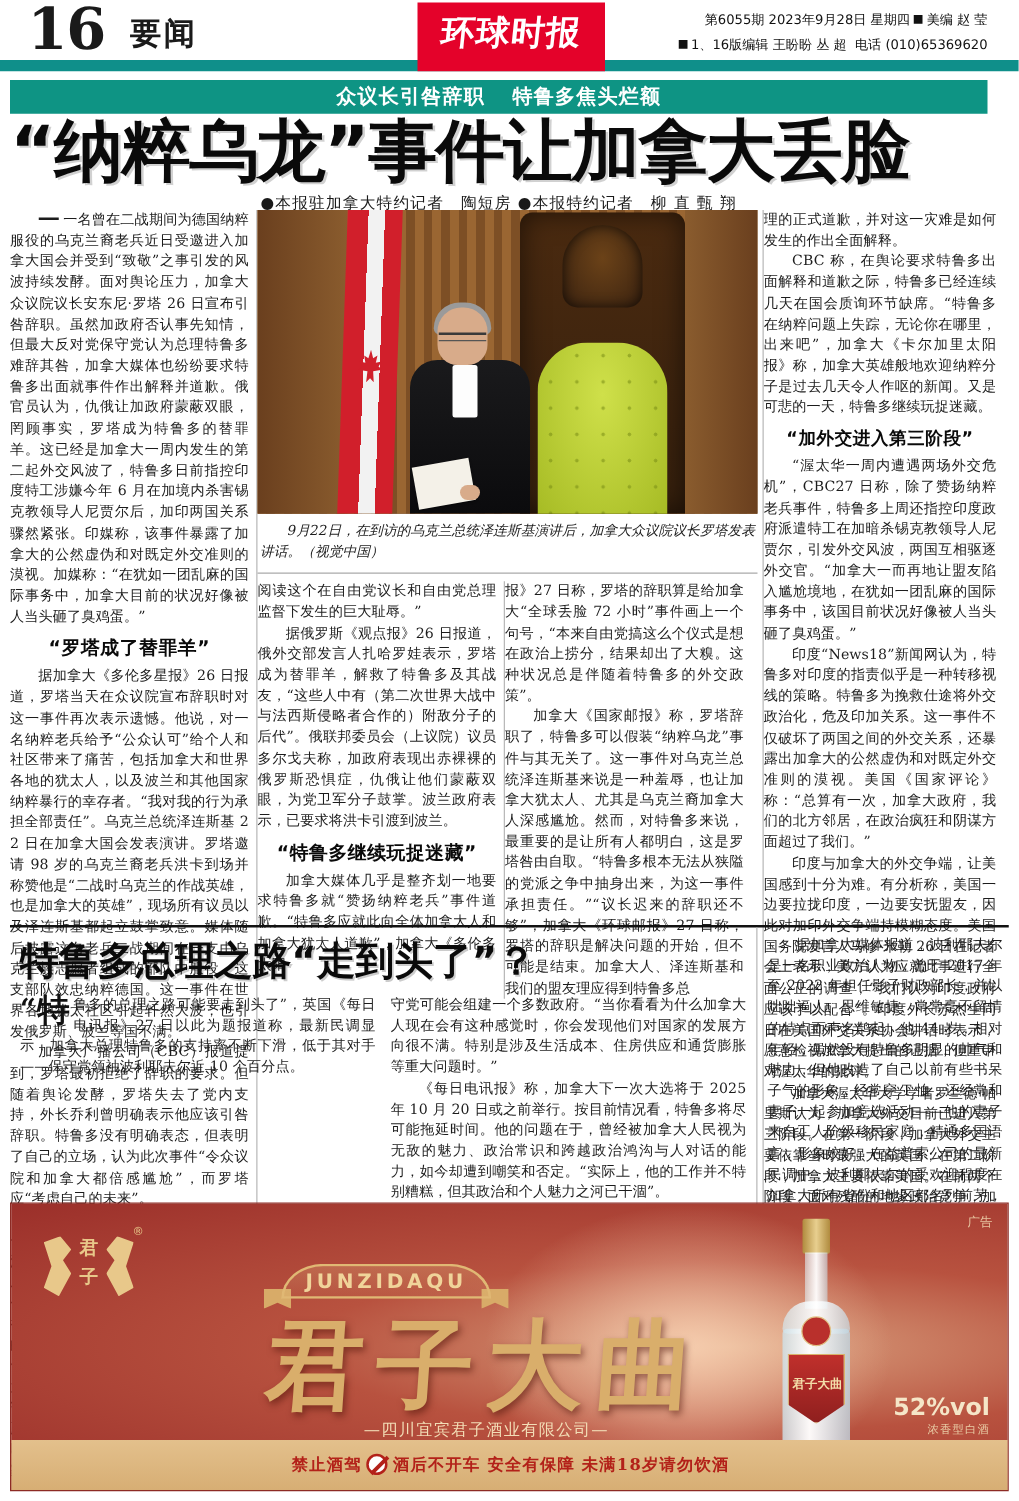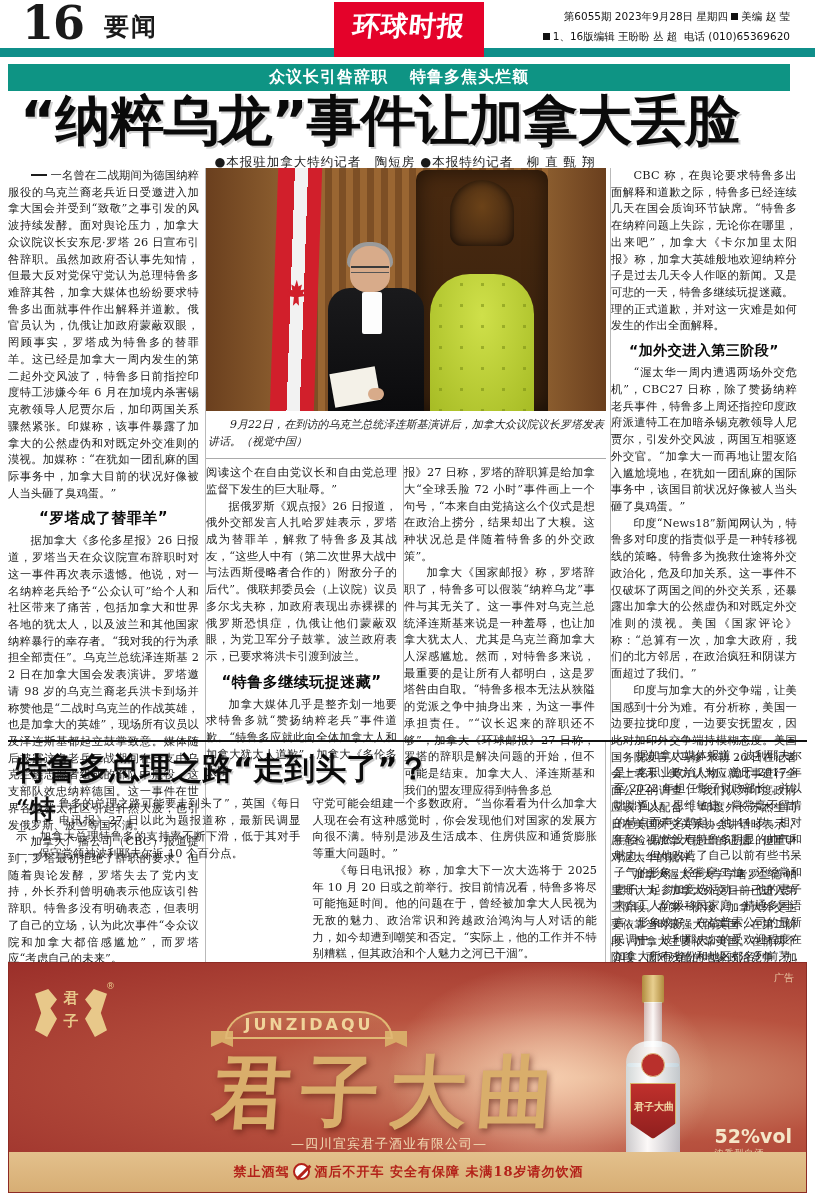--- a/index.html
+++ b/index.html
@@ -49,21 +49,21 @@
     margin: 7px 8px 0 8px; height: 27px; background:#0e9484;
     display:flex; align-items:center; justify-content:center;
   }
   .kicker-text {
     color:#fff; font-weight:700; font-size:16px; letter-spacing:1px;
     font-family:"DejaVu Sans","Liberation Sans",sans-serif;
   }
   .kicker-text .sp { display:inline-block; width: 22px; }
 
   
-  .headline-wrap { margin: 2px 8px 0 20px; }
+  .headline-wrap { margin: 2px 8px 0 8px; }
   .headline {
     font-family:"DejaVu Sans","Liberation Sans",sans-serif;
     font-weight: 800; font-size: 54px; line-height: 1.02; color:#0a0a0a;
     letter-spacing: -1px; white-space:nowrap;
     text-shadow: 2px 2px 0 rgba(0,0,0,0.18);
     transform: scaleX(1.02); transform-origin: left center;
   }
   .byline {
     margin-top: 6px; text-align:center; font-size: 12.5px; color:#1a1a1a;
     font-family:"DejaVu Serif","Liberation Serif",serif;
@@ -256,21 +256,21 @@
     text-shadow: 2px 3px 6px rgba(80,20,10,.55);
     transform: skewX(-4deg);
   }
   .ad-company {
     position:absolute; left: 150px; top: 172px; width: 460px; text-align:center;
     color:#f2ddb6; font-size: 13px; letter-spacing: 1px;
     font-family:"DejaVu Serif","Liberation Serif",serif;
   }
   .ad-tag { position:absolute; right: 12px; top: 8px; color:#e7c4a0; font-size: 10px; }
   .ad-vol {
-    position:absolute; right: 14px; bottom: 32px; text-align:left;
+    position:absolute; right: 14px; bottom: 42px; text-align:right;
   }
   .ad-vol .v { color:#f5e6c8; font-size: 19px; font-weight:700;
     font-family:"DejaVu Sans","Liberation Sans",sans-serif; }
   .ad-vol .s { color:#e9cda6; font-size: 9px; letter-spacing:1px; }
   .bottle { position:absolute; right: 118px; bottom: 12px; width: 70px; height: 205px; }
   .bottle .cap {
     position:absolute; left: 24px; top:0; width: 22px; height: 28px;
     background: linear-gradient(90deg,#b08b3e,#e8cf8f,#b08b3e); border-radius:2px;
   }
   .bottle .neck {
@@ -419,22 +419,22 @@
           <div class="col">
             <p class="bt" style="text-indent:0;">报》27 日称，罗塔的辞职算是给加拿大“全球丢脸 72 小时”事件画上一个句号，“本来自由党搞这么个仪式是想在政治上捞分，结果却出了大糗。这种状况总是伴随着特鲁多的外交政策”。</p>
             <p class="bt">加拿大《国家邮报》称，罗塔辞职了，特鲁多可以假装“纳粹乌龙”事件与其无关了。这一事件对乌克兰总统泽连斯基来说是一种羞辱，也让加拿大犹太人、尤其是乌克兰裔加拿大人深感尴尬。然而，对特鲁多来说，最重要的是让所有人都明白，这是罗塔咎由自取。“特鲁多根本无法从狭隘的党派之争中抽身出来，为这一事件承担责任。”“议长迟来的辞职还不够”，加拿大《环球邮报》27 日称，罗塔的辞职是解决问题的开始，但不可能是结束。加拿大人、泽连斯基和我们的盟友理应得到特鲁多总</p>
           </div>
         </div>
       </div>
 
       <div class="colsep"></div>
 
       <div class="col" style="width:192px;">
+        <p class="bt" style="text-indent:0;">理的正式道歉，并对这一灾难是如何发生的作出全面解释。</p>
         <p class="bt">CBC 称，在舆论要求特鲁多出面解释和道歉之际，特鲁多已经连续几天在国会质询环节缺席。“特鲁多在纳粹问题上失踪，无论你在哪里，出来吧”，加拿大《卡尔加里太阳报》称，加拿大英雄般地欢迎纳粹分子是过去几天令人作呕的新闻。又是可悲的一天，特鲁多继续玩捉迷藏。</p>
-        <p class="bt" style="text-indent:0;">理的正式道歉，并对这一灾难是如何发生的作出全面解释。</p>
         <h3 class="sub" style="font-size:14px;">“加外交进入第三阶段”</h3>
         <p class="bt">“渥太华一周内遭遇两场外交危机”，CBC27 日称，除了赞扬纳粹老兵事件，特鲁多上周还指控印度政府派遣特工在加暗杀锡克教领导人尼贾尔，引发外交风波，两国互相驱逐外交官。“加拿大一而再地让盟友陷入尴尬境地，在犹如一团乱麻的国际事务中，该国目前状况好像被人当头砸了臭鸡蛋。”</p>
         <p class="bt">印度“News18”新闻网认为，特鲁多对印度的指责似乎是一种转移视线的策略。特鲁多为挽救仕途将外交政治化，危及印加关系。这一事件不仅破坏了两国之间的外交关系，还暴露出加拿大的公然虚伪和对既定外交准则的漠视。美国《国家评论》称：“总算有一次，加拿大政府，我们的北方邻居，在政治疯狂和阴谋方面超过了我们。”</p>
         <p class="bt">印度与加拿大的外交争端，让美国感到十分为难。有分析称，美国一边要拉拢印度，一边要安抚盟友，因此对加印外交争端持模糊态度。美国国务院发言人马修·米勒 26 日在记者会上表示，美方认为应就此事进行全面公正的调查，“我们认为印度政府应该予以配合”。印度外长苏杰生同日在美国外交关系协会讲话时表示，愿意检视加拿大提出的证据，但重申对渥太华的批评。</p>
         <p class="bt"><span>加拿大渥太华大学学者罗兰德·帕里斯认为，加拿大外交目前已进入第三阶段。在第一阶段，加拿大外交主要依靠当时最强大的英国；在第二阶段，加拿大主要依靠美国。在前两个阶段，面对残酷的地缘政治竞争，加拿大都得到了庇护。“现在不一样了，未来美国政府会是什么样尚不得而知。”</span><span class="end-tri"></span></p>
       </div>
 
     </div>
   </div>
 

